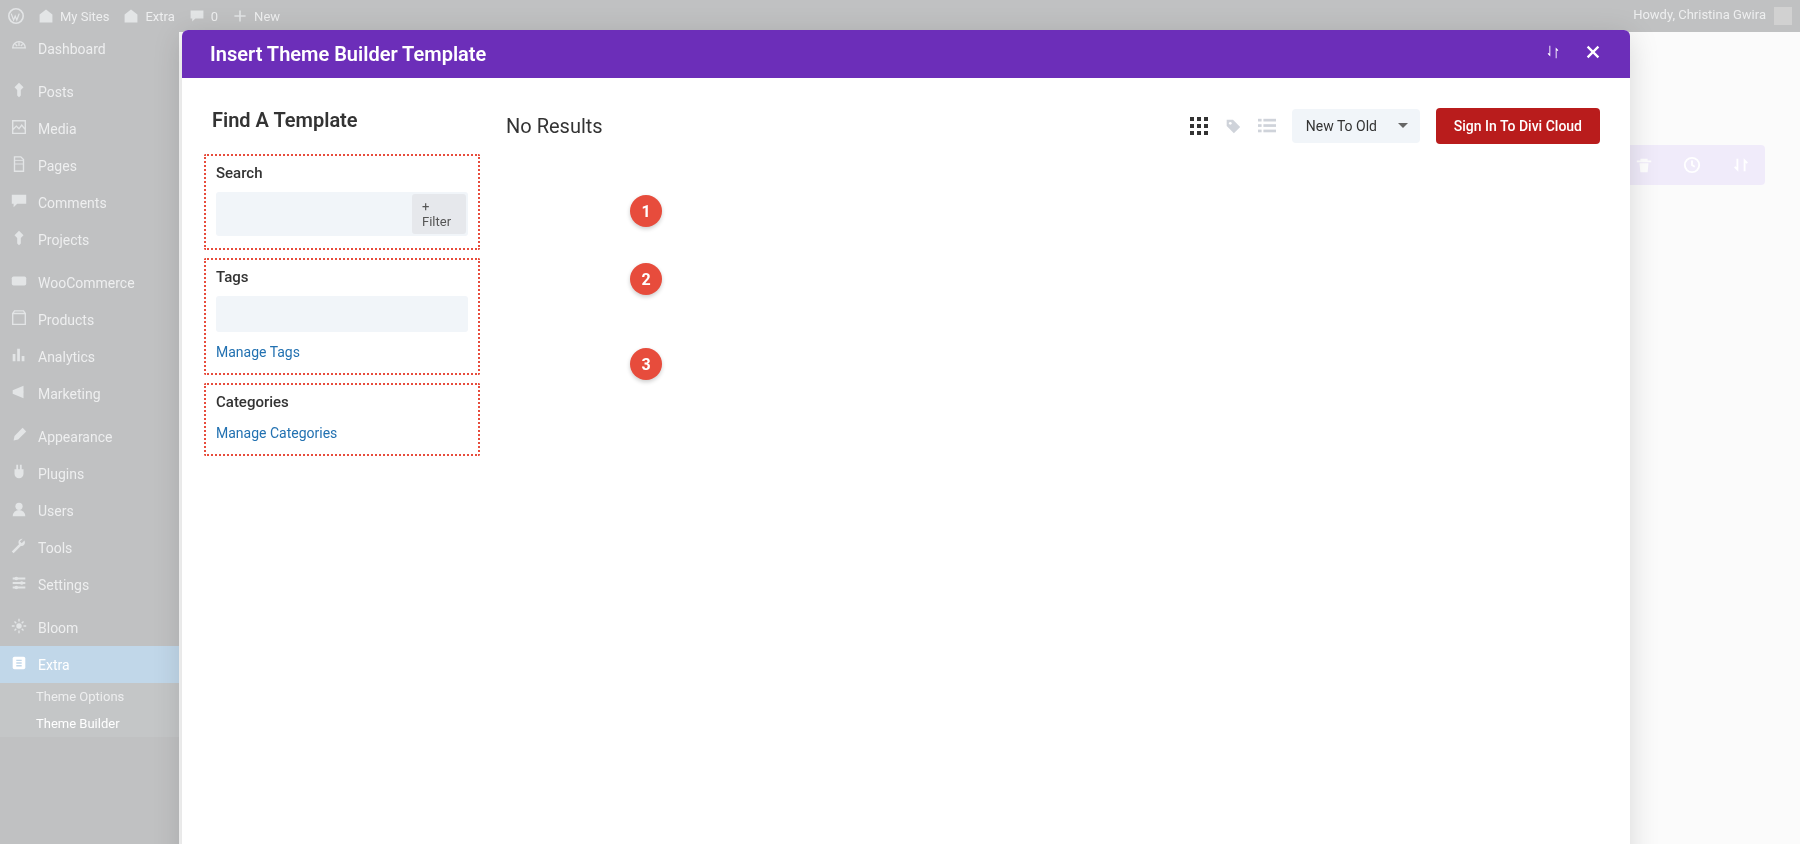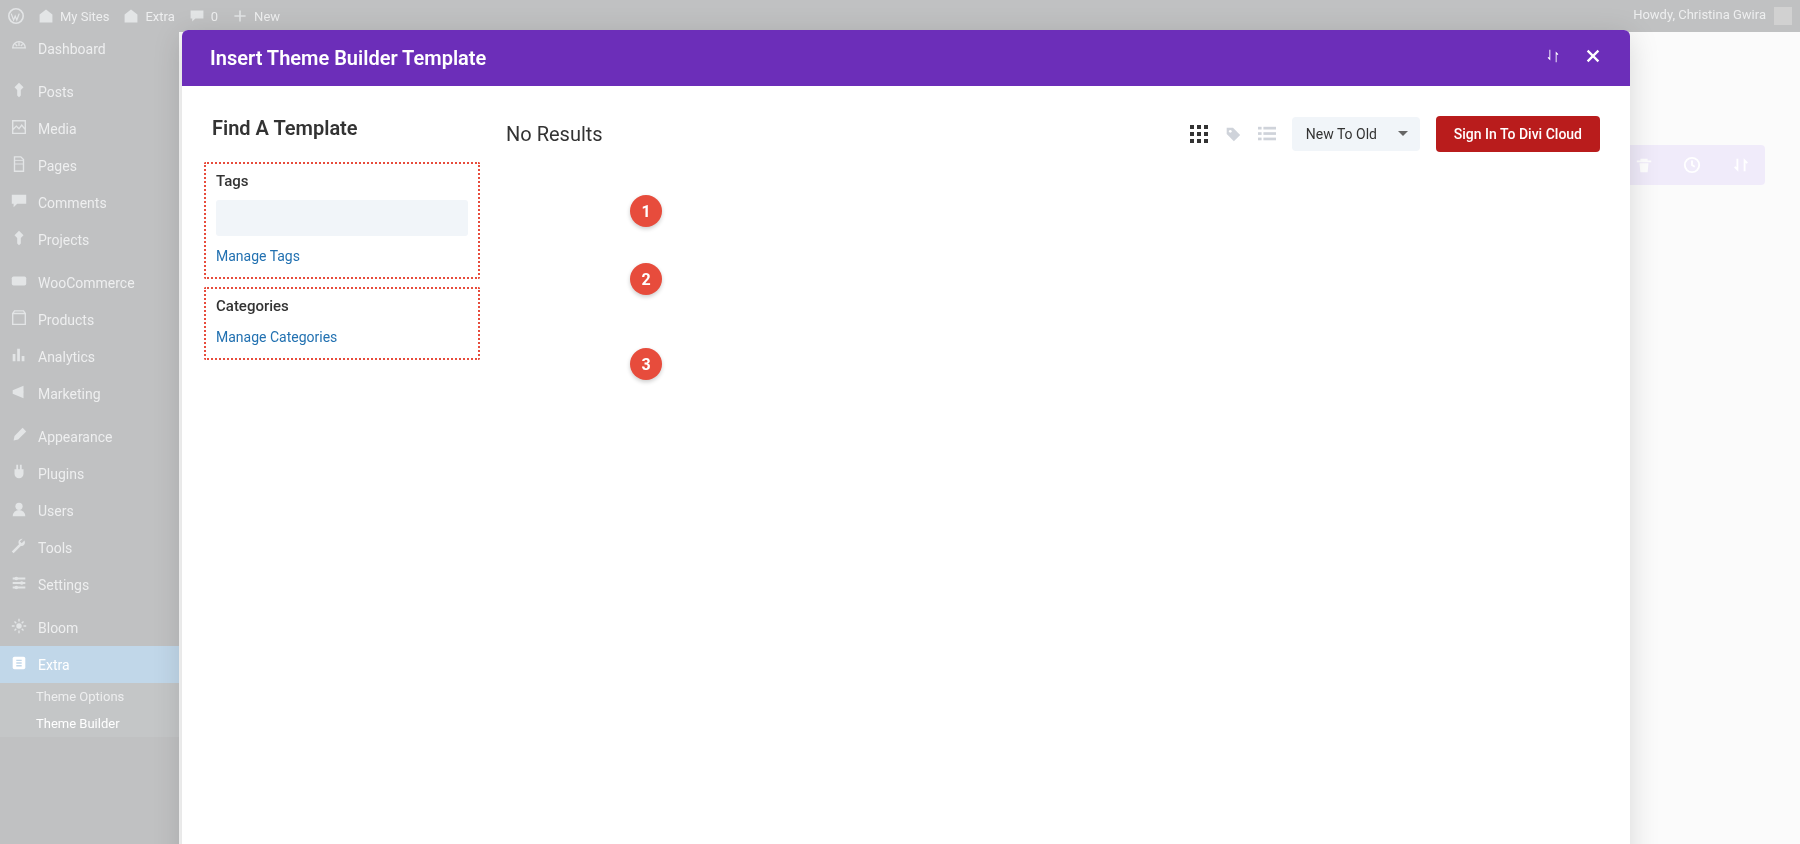--- a/index.html
+++ b/index.html
@@ -24,21 +24,21 @@
 
 
 .dim { position: fixed; inset: 0; background: rgba(255,255,255,0.72); z-index: 50; }
 
 
 .bg-toolbar { position: absolute; top: 145px; right: 35px; width: 145px; height: 40px; background: #c9b8ee; border-radius: 4px; z-index: 40; display:flex; align-items:center; justify-content:space-around; }
 .bg-toolbar svg { fill:#fff; }
 
 
 .modal { position: absolute; top: 30px; left: 182px; right: 170px; bottom: -50px; background: #fff; border-radius: 6px; box-shadow: 0 6px 30px rgba(0,0,0,.15); z-index: 100; display:flex; flex-direction:column; overflow:hidden;}
-.modal-header { background: #6c2eb9; color: #fff; height: 56px; display: flex; align-items: center; padding: 0 28px; justify-content: space-between; }
+.modal-header { background: #6c2eb9; color: #fff; height: 48px; display: flex; align-items: center; padding: 0 28px; justify-content: space-between; }
 .modal-title { font-size: 20px; font-weight: 600; }
 .modal-header .hdr-actions { margin-left: auto; display: flex; align-items: center; gap: 22px; }
 .modal-header .hdr-ico { cursor: pointer; }
 .modal-body { padding: 30px; display: flex; gap: 34px; flex: 1; }
 .left-col { width: 260px; }
 .left-col h2 { font-size: 20px; font-weight: 600; color:#333; margin-bottom: 22px; }
 .filter-box { border: 2px dotted #e74c3c; padding: 8px 10px 12px; margin: 6px -8px 8px; border-radius: 2px; }
 .filter-box .lbl { font-size: 15px; color:#333; margin-bottom: 10px; font-weight:500; }
 .search-row { display:flex; align-items:center; background:#f1f5f9; border-radius:3px; padding:2px; }
 .search-row input { flex:1; border:none; background:transparent; padding:6px 8px; font-size:14px; outline:none; }
@@ -255,20 +255,27 @@
         <svg width="18" height="18" viewBox="0 0 20 20" fill="#fff">
             <path d="M4 4l12 12M16 4L4 16" stroke="#fff" stroke-width="2.5"></path>
           </svg>
       </span>
     </div>
   </div>
   <div class="modal-body">
     <div class="left-col">
       <h2>Find A Template</h2>
 
+      <div class="filter-box" style="position:relative;">
+        <div class="lbl">Search</div>
+        <div class="search-row">
+          <input type="text" style="">
+          <span class="filter-btn">+ Filter</span>
+        </div>
+      </div>
 
       <div class="filter-box">
         <div class="lbl">Tags</div>
         <input class="tag-input" type="text" style="">
         <span class="manage-link">Manage Tags</span>
       </div>
 
       <div class="filter-box">
         <div class="lbl">Categories</div>
         <span class="manage-link">Manage Categories</span>

